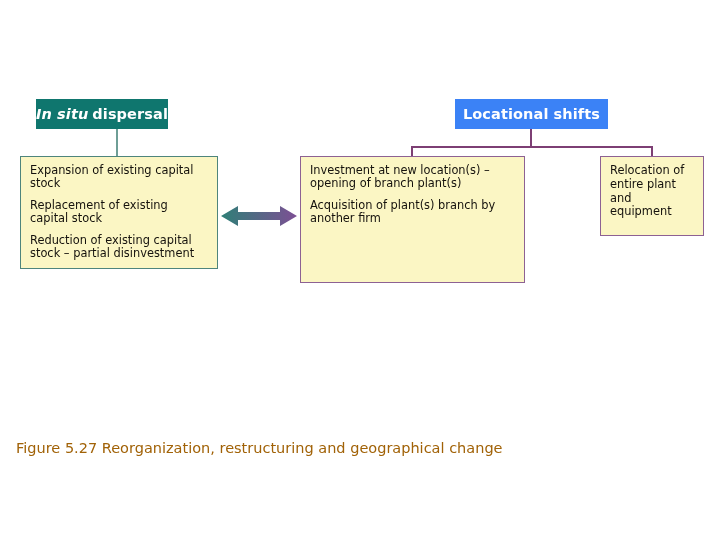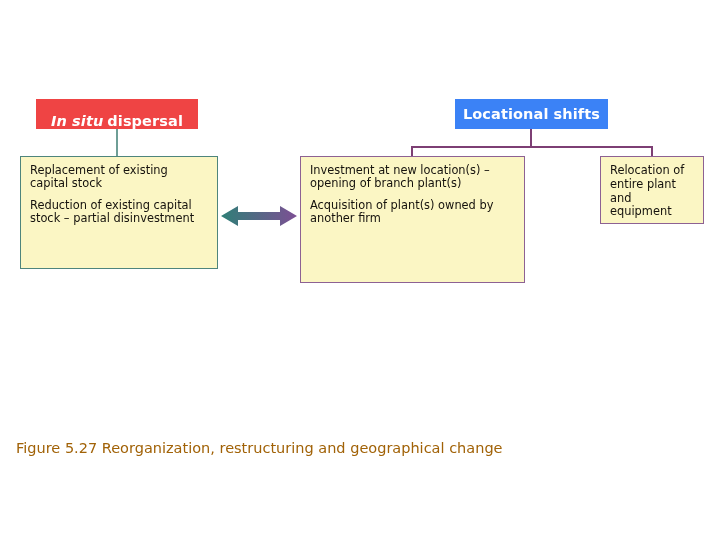--- a/index.html
+++ b/index.html
@@ -31,24 +31,23 @@
     font-size: 14.5px;
     letter-spacing: 0.1px;
     display: flex;
     align-items: center;
     justify-content: center;
     white-space: nowrap;
   }
   #header-insitu {
     left: 36px;
     top: 99px;
-    width: 162px;
+    width: 132px;
     height: 30px;
-    background: #ef4444;
-    align-items: flex-end;
+    background: #0f766e;
   }
   #header-locational {
     left: 455px;
     top: 99px;
     width: 153px;
     height: 30px;
     background: #3b82f6;
   }
   .chip-italic {
     font-style: italic;
@@ -113,21 +112,21 @@
     left: 300px;
     top: 156px;
     width: 225px;
     height: 127px;
     border: 1.5px solid #8d6193;
   }
   #box-relocation {
     left: 600px;
     top: 156px;
     width: 104px;
-    height: 68px;
+    height: 80px;
     border: 1.5px solid #8d6193;
   }
 
   .box-item {
     font-size: 11.4px;
     line-height: 13.4px;
     color: #15120d;
     margin-bottom: 8px;
   }
   .box-item:last-child { margin-bottom: 4px; }
@@ -172,20 +171,21 @@
 <div id="figure-canvas">
 
   <div class="header-chip" id="header-insitu">
     <span class="chip-italic">In situ</span>
     <span>dispersal</span>
   </div>
 
   <div class="connector" id="connector-insitu-stem"></div>
 
   <div class="content-box" id="box-insitu">
+    <div class="box-item">Expansion of existing capital stock</div>
     <div class="box-item">Replacement of existing capital stock</div>
     <div class="box-item">Reduction of existing capital stock – partial disinvestment</div>
   </div>
 
   <svg id="arrow-exchange" viewBox="0 0 76 24">
     <defs>
       <linearGradient id="gradExchange" x1="0" y1="0" x2="1" y2="0">
         <stop offset="0%" stop-color="#2f7f77"></stop>
         <stop offset="100%" stop-color="#7d4f94"></stop>
       </linearGradient>
@@ -197,21 +197,21 @@
     <span>Locational shifts</span>
   </div>
 
   <div class="connector" id="connector-loc-stem"></div>
   <div class="connector" id="connector-loc-bar"></div>
   <div class="connector" id="connector-loc-left"></div>
   <div class="connector" id="connector-loc-right"></div>
 
   <div class="content-box" id="box-investment">
     <div class="box-item">Investment at new location(s) – opening of branch plant(s)</div>
-    <div class="box-item">Acquisition of plant(s) owned by another firm</div>
+    <div class="box-item">Acquisition of plant(s) branch by another firm</div>
   </div>
 
   <div class="content-box" id="box-relocation">
     <div class="box-item">Relocation of entire plant and equipment</div>
   </div>
 
   <div id="frequency-band">
 
     
 

